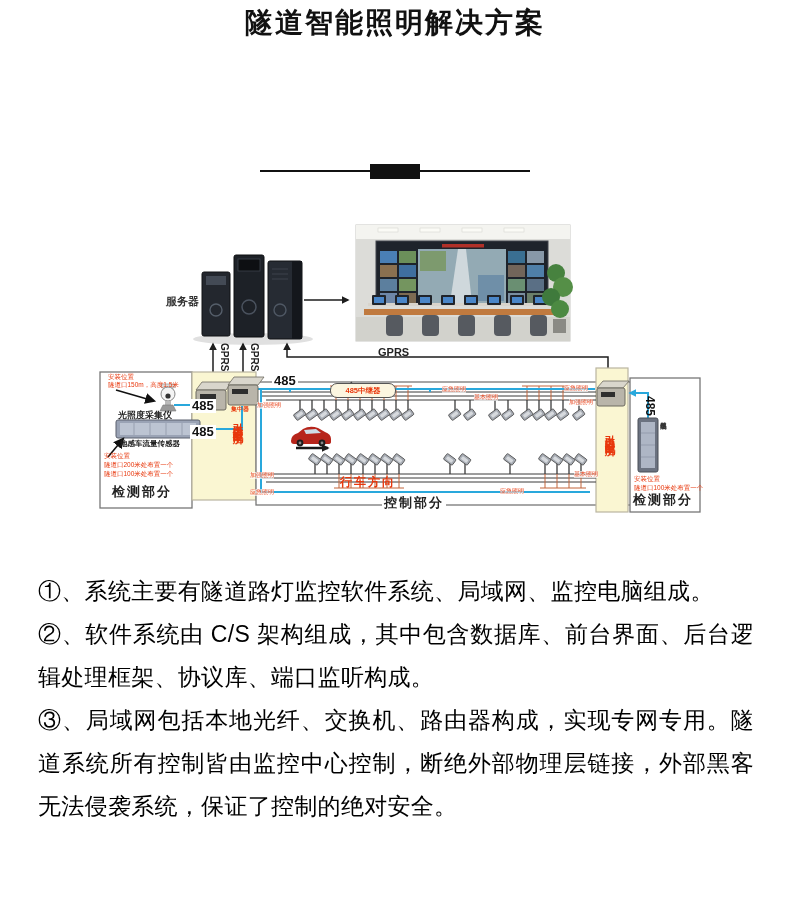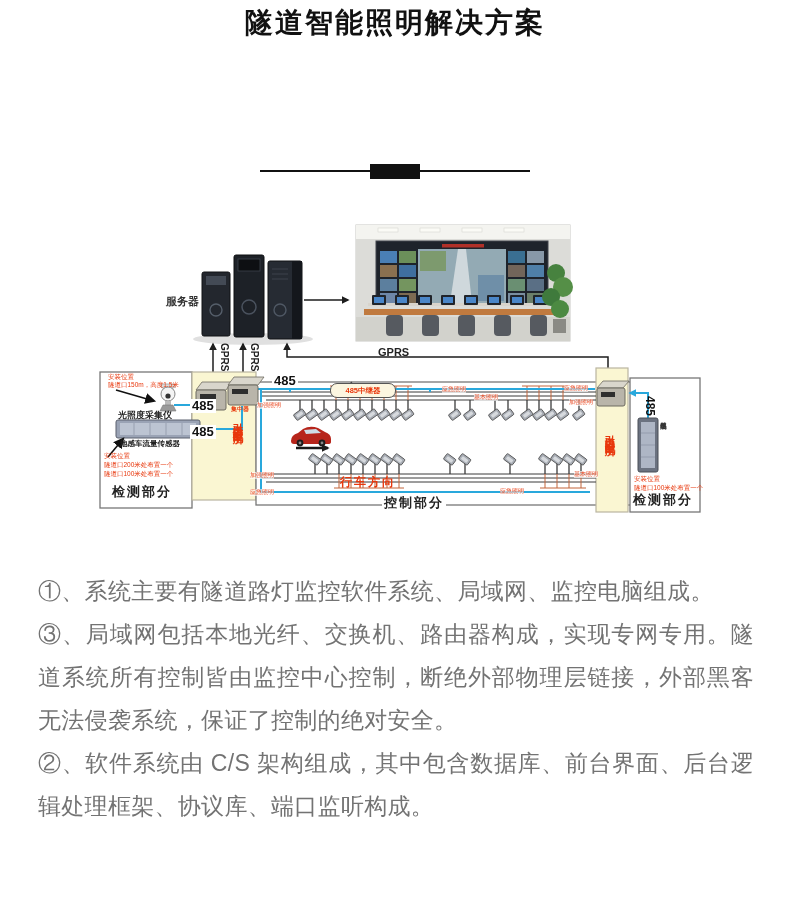--- a/index.html
+++ b/index.html
@@ -18,21 +18,21 @@
   .vtext { writing-mode:vertical-rl; text-orientation:upright; }
   .rot90 { transform:rotate(90deg); transform-origin:0 0; }
   .page-title { top:4px; font-size:28px; font-weight:bold; letter-spacing:2px; color:#111; }
   .section-title { top:76px; font-size:47px; font-weight:bold; letter-spacing:8px; color:#111; }
   .divider-line { top:170px; left:260px; width:270px; height:2px; background:#111; }
   .divider-block { top:164px; left:370px; width:50px; height:15px; background:#111; }
   .diagram { position:absolute; left:90px; top:215px; width:615px; height:310px; }
   .caption { top:524px; font-size:15px; letter-spacing:1px; color:#2e2e2e; }
   .bodytext { position:absolute; left:38px; top:570px; width:716px; }
   .bodytext p {
-    font-size:23px; line-height:43px; color:#737373; text-align:justify;
+    font-size:23px; line-height:43px; color:#000000; text-align:justify;
     letter-spacing:0.3px;
   }
   .callout {
     position:absolute; left:240px; top:152px; width:66px; height:15px;
     border:1.3px solid #555; border-radius:7px; background:#fcf6e0;
     font-size:7.5px; color:#e8380d; text-align:center; line-height:13px; font-weight:bold;margin-top:16px;
   }
   .linelbl {
     position:absolute; font-size:6px; color:#e8380d; background:rgba(255,255,255,0.65);
     line-height:7px; white-space:nowrap;
@@ -322,17 +322,17 @@
     <div class="lbl bold rot90" style="left:566px; top:181px; font-size:12px; color:#111;">485</div>
     <div class="lbl vtext" style="left:570px; top:202px; font-size:6.5px; color:#333; height:62px;">地感车流量传感器</div>
     <div class="lbl tiny red" style="left:544px; top:260px;">安装位置</div>
     <div class="lbl tiny red" style="left:544px; top:269px;">隧道口100米处布置一个</div>
     <div class="lbl sectlbl" style="left:543px; top:278px;">检测部分</div>
   </div>
 
 
   <div class="bodytext">
     <p>①、系统主要有隧道路灯监控软件系统、局域网、监控电脑组成。</p>
+    <p>②、软件系统由 C/S 架构组成，其中包含数据库、前台界面、后台逻辑处理框架、协议库、端口监听构成。</p>
     <p>③、局域网包括本地光纤、交换机、路由器构成，实现专网专用。隧道系统所有控制皆由监控中心控制，断绝外部物理层链接，外部黑客无法侵袭系统，保证了控制的绝对安全。</p>
-    <p>②、软件系统由 C/S 架构组成，其中包含数据库、前台界面、后台逻辑处理框架、协议库、端口监听构成。</p>
   </div>
 
 </div>
 
 </body></html>

